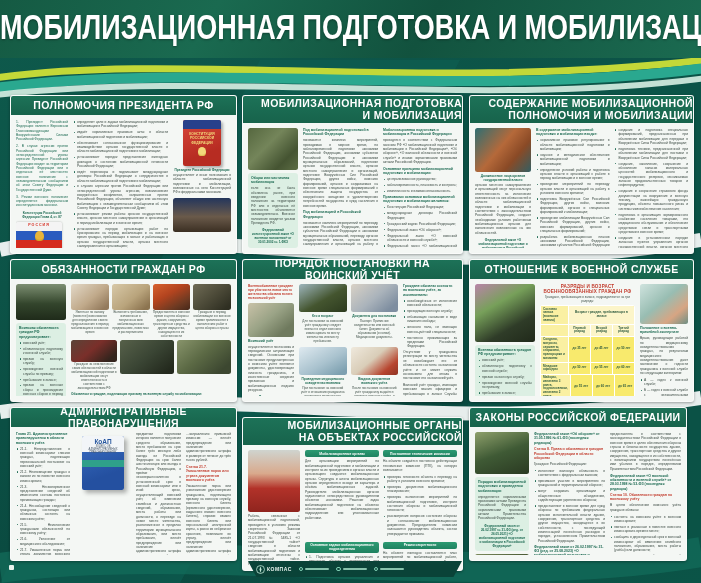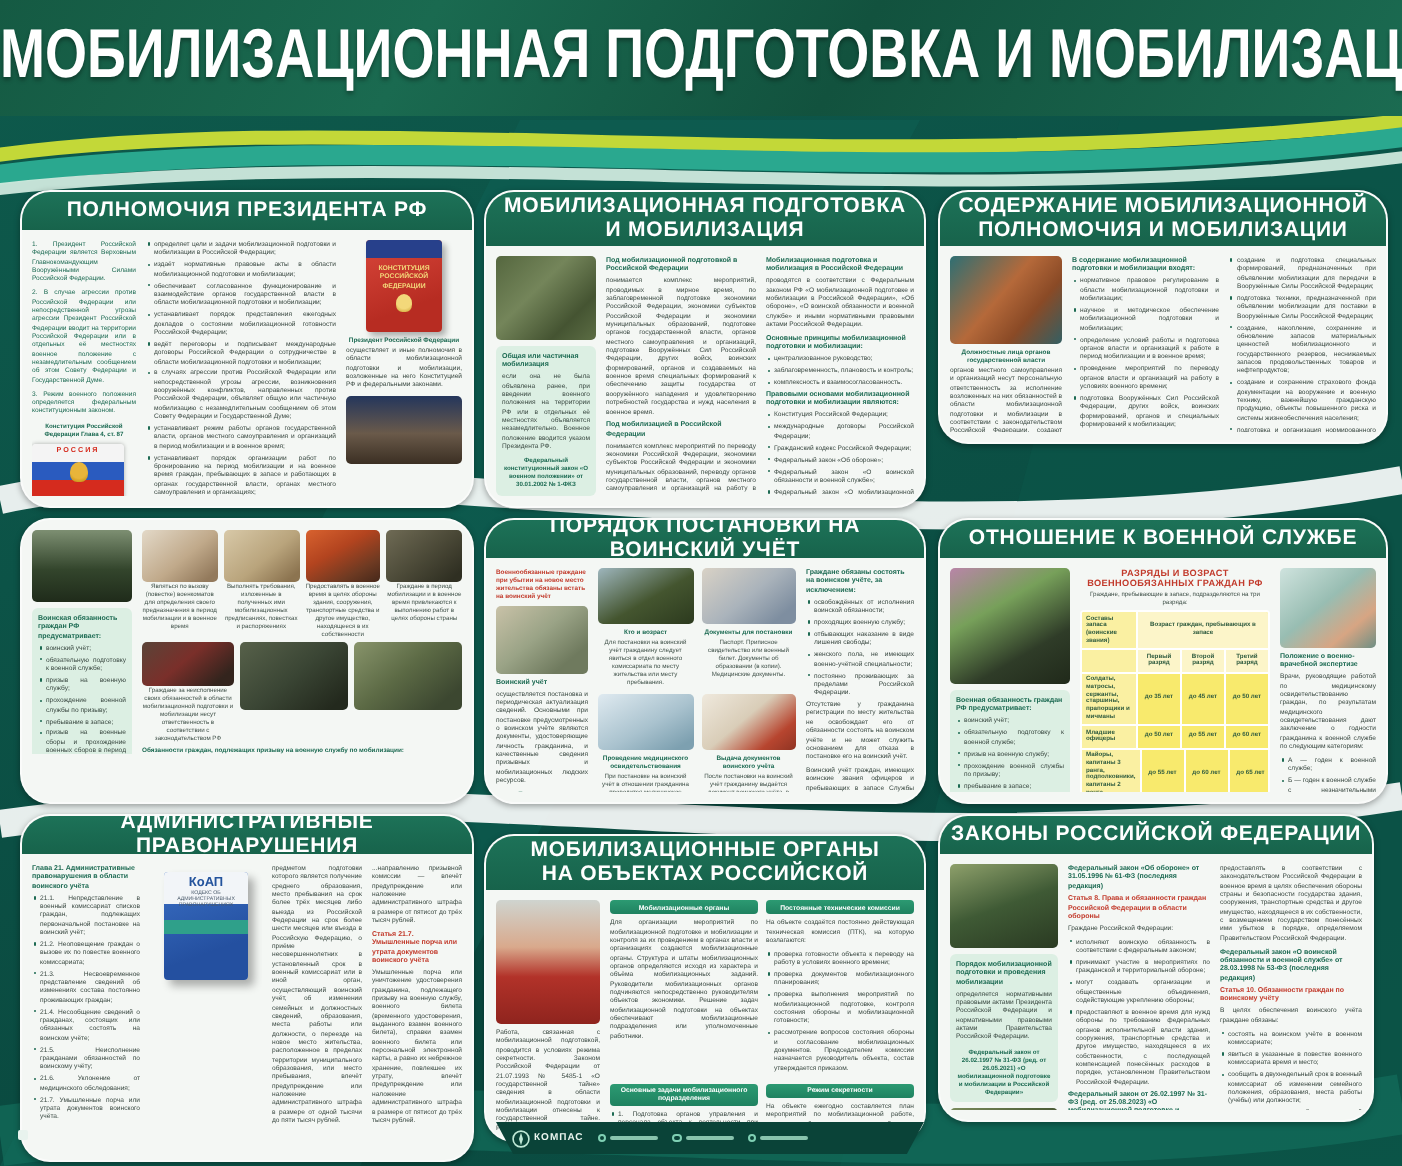--- a/index.html
+++ b/index.html
@@ -8,27 +8,27 @@
   .board{position:relative;width:701px;height:583px;overflow:hidden;
     background:linear-gradient(160deg,#0e5a4c 0%,#0c5347 35%,#0a4a40 70%,#0b5044 100%);}
   .bg-svg{position:absolute;left:0;top:0;z-index:0;}
   
   .hdr{position:absolute;left:0;top:0;width:701px;height:58px;z-index:2;
     background:linear-gradient(120deg,#155a43 0%,#1a6a50 30%,#12523e 60%,#1b6b51 100%);}
   .hdr-title{position:absolute;left:0;top:8px;width:701px;text-align:center;color:#fff;
     font-weight:bold;font-size:27px;letter-spacing:0px;white-space:nowrap;
     transform:scale(1.0,1.28);transform-origin:center top;text-shadow:0 1px 2px rgba(0,0,0,.35);}
   
-  .panel{position:absolute;z-index:3;background:#f4f7f4;border-radius:15px;overflow:hidden;
+  .panel{position:absolute;z-index:3;background:#f4f7f4;border-radius:3px;overflow:hidden;
     box-shadow:0 1px 3px rgba(0,0,0,.35);border:1px solid rgba(255,255,255,.55);}
   .phead{background:linear-gradient(180deg,#1d7258,#17634b);color:#fff;font-weight:bold;
     display:flex;flex-direction:column;align-items:center;justify-content:center;
     font-size:10.5px;letter-spacing:.4px;text-align:center;line-height:1.12;}
   .phead.one{height:19px;}
-  .phead.two{height:27px;}
+  .phead.two{height:27px;align-items:flex-end;}
   .pbody{padding:5px;height:calc(100% - 19px);overflow:hidden;}
   .pbody.under2{height:calc(100% - 27px);}
   .col{overflow:hidden;}
   
   .mi{font-size:3.3px;line-height:1.32;color:#37463f;text-align:justify;}
   .mi .li{position:relative;padding-left:4px;margin-bottom:1.6px;}
   .mi .li::before{content:"";position:absolute;left:.6px;top:1.4px;width:1.4px;height:1.4px;border-radius:50%;background:#1c6a52;}
   .mi p{margin:0 0 2.5px 0;}
   .bh{font-size:3.5px;font-weight:bold;color:#1c6a52;margin:0 0 1.6px 0;line-height:1.25;}
   .rh{font-size:3.5px;font-weight:bold;color:#c23b2c;margin:2px 0 1.6px 0;line-height:1.25;}
@@ -232,21 +232,21 @@
             <div class="li">международные договоры Российской Федерации;</div>
             <div class="li">Гражданский кодекс Российской Федерации;</div>
             <div class="li">Федеральный закон «Об обороне»;</div>
             <div class="li">Федеральный закон «О воинской обязанности и военной службе»;</div>
             <div class="li">Федеральный закон «О мобилизационной подготовке и мобилизации в Российской Федерации»;</div>
           </div>
       </div>
     </div>
   </section>
 
-  <section class="panel" style="left:469px;top:95px;width:225px;height:127px">
+  <section class="panel" style="left:469px;top:95px;width:225px;height:159px">
     <div class="phead two">
       <span>СОДЕРЖАНИЕ МОБИЛИЗАЦИОННОЙ</span>
         <span>ПОЛНОМОЧИЯ И МОБИЛИЗАЦИИ</span>
     </div>
     <div class="pbody under2 p3grid">
       <div class="col">
         <div class="photo ph-factory" style="height:44px"></div>
         <div class="cap">Должностные лица органов государственной власти</div>
         <div class="mi">
             <p>органов местного самоуправления и организаций несут персональную ответственность за исполнение возложенных на них обязанностей в области мобилизационной подготовки и мобилизации в соответствии с законодательством Российской Федерации, создают необходимые условия работникам мобилизационных органов для выполнения возложенных на них обязанностей.</p>
@@ -272,20 +272,23 @@
             <div class="li">создание, накопление, сохранение и обновление запасов материальных ценностей мобилизационного и государственного резервов, неснижаемых запасов продовольственных товаров и нефтепродуктов;</div>
             <div class="li">создание и сохранение страхового фонда документации на вооружение и военную технику, важнейшую гражданскую продукцию, объекты повышенного риска и системы жизнеобеспечения населения;</div>
             <div class="li">подготовка и организация нормированного снабжения населения товарами, его медицинского обслуживания и обеспечения средствами связи и транспортными средствами в военное время;</div>
             <div class="li">создание в установленном порядке запасных пунктов управления органов государственной власти, органов местного самоуправления и организаций;</div>
           </div>
       </div>
     </div>
   </section>
 
   <section class="panel" style="left:10px;top:259px;width:227px;height:143px">
+    <div class="phead one">
+        <span>ОБЯЗАННОСТИ ГРАЖДАН РФ</span>
+      </div>
     <div class="pbody p4grid">
       <div class="col">
         <div class="photo ph-march" style="height:36px"></div>
         <div class="gbox">
           <div class="bh">Воинская обязанность граждан РФ предусматривает:</div>
           <div class="mi">
               <div class="li">воинский учёт;</div>
               <div class="li">обязательную подготовку к военной службе;</div>
               <div class="li">призыв на военную службу;</div>
               <div class="li">прохождение военной службы по призыву;</div>
@@ -445,21 +448,21 @@
             <div class="li">постоянно проживающих за пределами Российской Федерации.</div>
           </div>
         <div class="mi">
           <p>Отсутствие у гражданина регистрации по месту жительства не освобождает его от обязанности состоять на воинском учёте и не может служить основанием для отказа в постановке его на воинский учёт.</p>
           <p>Воинский учёт граждан, имеющих воинские звания офицеров и пребывающих в запасе Службы внешней разведки и Федеральной службы безопасности Российской Федерации, ведётся указанными органами.</p>
         </div>
       </div>
     </div>
   </section>
 
-  <section class="panel" style="left:10px;top:407px;width:227px;height:174px">
+  <section class="panel" style="left:10px;top:407px;width:227px;height:154px">
     <div class="phead one">
         <span>АДМИНИСТРАТИВНЫЕ ПРАВОНАРУШЕНИЯ</span>
       </div>
     <div class="pbody p7grid">
       <div class="col">
         <div class="bh">Глава 21. Административные правонарушения в области воинского учёта</div>
         <div class="mi">
             <div class="li">21.1. Непредставление в военный комиссариат списков граждан, подлежащих первоначальной постановке на воинский учёт;</div>
             <div class="li">21.2. Неоповещение граждан о вызове их по повестке военного комиссариата;</div>
             <div class="li">21.3. Несвоевременное представление сведений об изменениях состава постоянно проживающих граждан;</div>

